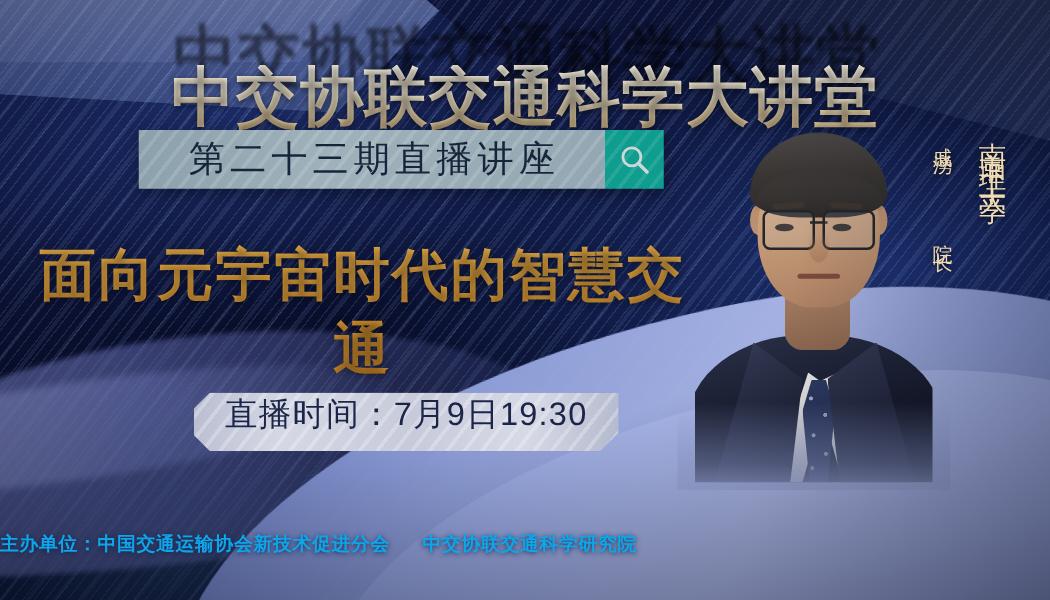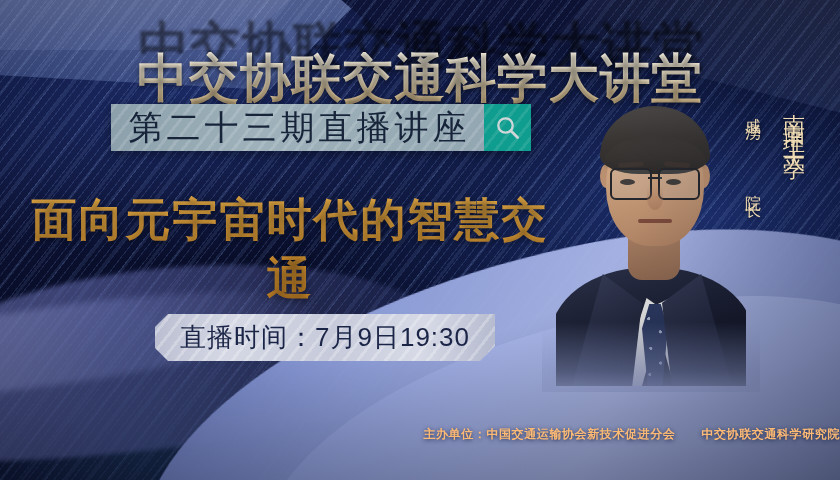--- a/index.html
+++ b/index.html
@@ -336,21 +336,21 @@
     background-image: repeating-linear-gradient(
       -52deg,
       rgba(255,255,255,0) 0px,
       rgba(255,255,255,0) 7px,
       rgba(255,255,255,.13) 7px,
       rgba(255,255,255,.13) 10px
     );
   }
   .sub-bar-label {
     position: relative;
-    font-size: 34px;
+    font-size: 29px;
     color: #17243a;
     letter-spacing: 4px;
     padding-left: 4px;
     font-weight: 500;
   }
   .sub-bar-icon {
     width: 47px;
     background: #0f9d8f;
     display: flex;
     align-items: center;
@@ -391,21 +391,20 @@
   }
 
   
   .time-banner {
     position: absolute;
     left: 155px; top: 314px;
     width: 340px; height: 47px;
     background: linear-gradient(100deg, #b9bdd0 0%, #d5d8e4 22%, #c6cada 52%, #d7dae6 78%, #b3b8cd 100%);
     clip-path: polygon(13px 0, 100% 0, 100% calc(100% - 15px), calc(100% - 15px) 100%, 13px 100%, 0 calc(100% - 13px), 0 13px);
     display: flex;
-    align-items: center;
     justify-content: center;
     box-shadow: 0 3px 12px rgba(0,0,0,.4);
     overflow: hidden;
   }
   .time-banner::before {
     content: "";
     position: absolute; inset: 0;
     background-image: repeating-linear-gradient(
       -52deg,
       rgba(255,255,255,0) 0px,
@@ -451,24 +450,24 @@
     font-size: 16px;
     letter-spacing: 7px;
     color: #edd9b2;
     text-shadow: 0 1px 4px rgba(0,0,0,.6);
   }
 
   
   .footer {
     position: absolute;
     left: 0; right: 0; top: 426px;
-    text-align: right;
-    font-size: 12px;
+    text-align: left;
+    font-size: 15px;
     font-weight: bold;
-    color: #fdba74;
+    color: #0ea5e9;
     letter-spacing: .6px;
     text-shadow: 0 1px 4px rgba(20,30,70,.85);
   }
   .footer .gap { display: inline-block; width: 26px; }
 </style>
 </head>
 <body>
 
 <div id="poster">
 

